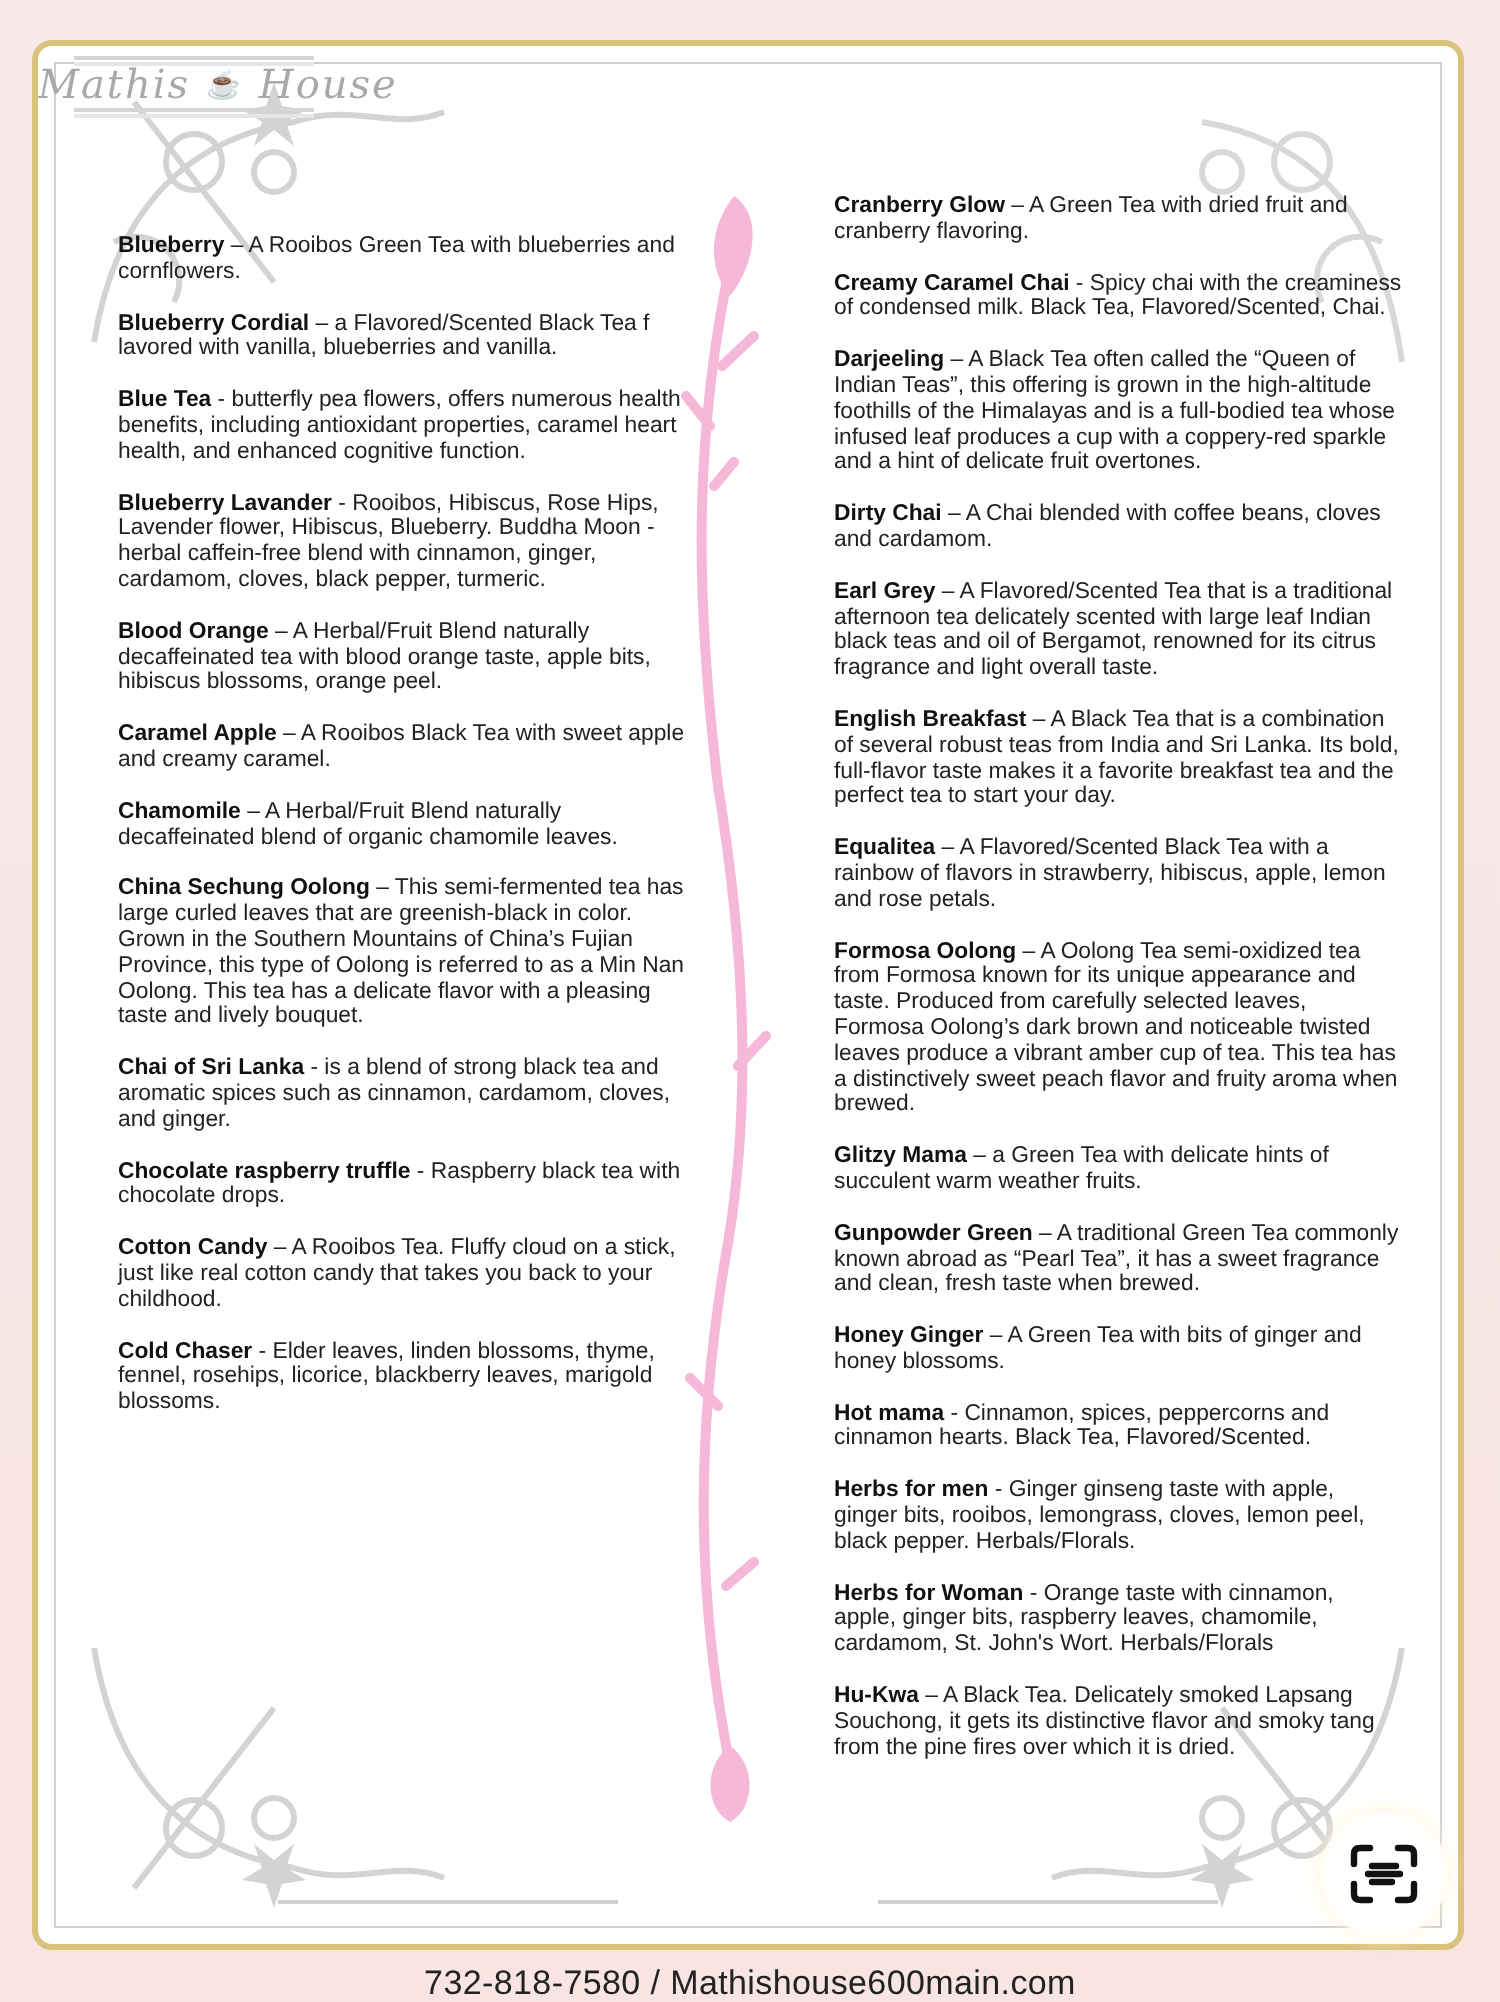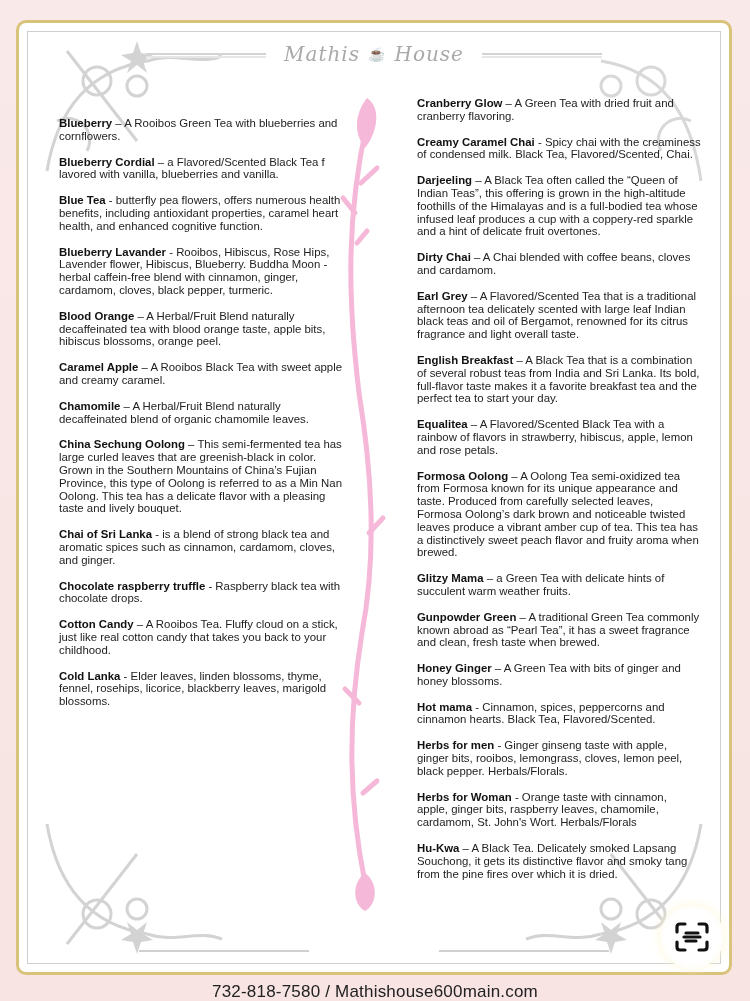--- a/index.html
+++ b/index.html
@@ -11,22 +11,22 @@
   .card {
     position: absolute; left: 16px; top: 20px; width: 716px; height: 955px;
     background: #ffffff; border: 3px solid #d9c27a; border-radius: 10px;
     box-sizing: border-box;
   }
   .inner-frame {
     position: absolute; left: 8px; top: 8px; right: 8px; bottom: 8px;
     border: 1px solid #cfcfcf; pointer-events: none;
   }
   .title-bar {
-    position: absolute; top: 16px; left: 0; right: 0; height: 30px;
-    display: flex; align-items: center; justify-content: center;
+    position: absolute; top: 4px; left: 0; right: 0; height: 30px;
+    display: flex; justify-content: center; flex-direction: column;
   }
   .title-line { height: 2px; width: 120px; background: #d4d4d4; margin: 0 18px; box-shadow: 0 3px 0 #e6e6e6; }
   .title-text {
     font-family: "DejaVu Serif", serif; font-style: italic; font-size: 20px;
     color: #a9a9a9; letter-spacing: 1px; display: flex; align-items: center; gap: 8px;
   }
   .teapot { font-style: normal; font-size: 14px; color: #b5b5b5; }
   .ornament { position: absolute; pointer-events: none; }
   .col {
     position: absolute; top: 0; font-size: 11.4px; line-height: 12.8px; color: #222;
@@ -124,21 +124,21 @@
       <div class="entry"><b>Blueberry Cordial</b><span> – </span><span>a Flavored/Scented Black Tea f lavored with vanilla, blueberries and vanilla.</span></div>
       <div class="entry"><b>Blue Tea</b><span> - </span><span>butterfly pea flowers, offers numerous health benefits, including antioxidant properties, caramel heart health, and enhanced cognitive function.</span></div>
       <div class="entry"><b>Blueberry Lavander</b><span> - </span><span>Rooibos, Hibiscus, Rose Hips, Lavender flower, Hibiscus, Blueberry. Buddha Moon - herbal caffein-free blend with cinnamon, ginger, cardamom, cloves, black pepper, turmeric.</span></div>
       <div class="entry"><b>Blood Orange</b><span> – </span><span>A Herbal/Fruit Blend naturally decaffeinated tea with blood orange taste, apple bits, hibiscus blossoms, orange peel.</span></div>
       <div class="entry"><b>Caramel Apple</b><span> – </span><span>A Rooibos Black Tea with sweet apple and creamy caramel.</span></div>
       <div class="entry"><b>Chamomile</b><span> – </span><span>A Herbal/Fruit Blend naturally decaffeinated blend of organic chamomile leaves.</span></div>
       <div class="entry"><b>China Sechung Oolong</b><span> – </span><span>This semi-fermented tea has large curled leaves that are greenish-black in color. Grown in the Southern Mountains of China’s Fujian Province, this type of Oolong is referred to as a Min Nan Oolong. This tea has a delicate flavor with a pleasing taste and lively bouquet.</span></div>
       <div class="entry"><b>Chai of Sri Lanka</b><span> -  </span><span>is a blend of strong black tea and aromatic spices such as cinnamon, cardamom, cloves, and ginger.</span></div>
       <div class="entry"><b>Chocolate raspberry truffle</b><span> - </span><span>Raspberry black tea with chocolate drops.</span></div>
       <div class="entry"><b>Cotton Candy</b><span> – </span><span>A Rooibos Tea. Fluffy cloud on a stick, just like real cotton candy that takes you back to your childhood.</span></div>
-      <div class="entry"><b>Cold Lanka</b><span> - </span><span>Elder leaves, linden blossoms, thyme, fennel, rosehips, licorice, blackberry leaves, marigold blossoms.</span></div>
+      <div class="entry"><b>Cold Chaser</b><span> - </span><span>Elder leaves, linden blossoms, thyme, fennel, rosehips, licorice, blackberry leaves, marigold blossoms.</span></div>
     </div>
   <div class="col col-right">
       <div class="entry"><b>Cranberry Glow</b><span> – </span><span>A Green Tea with dried fruit and cranberry flavoring.</span></div>
       <div class="entry"><b>Creamy Caramel Chai</b><span> - </span><span>Spicy chai with the creaminess of condensed milk. Black Tea, Flavored/Scented, Chai.</span></div>
       <div class="entry"><b> Darjeeling</b><span> – </span><span>A Black Tea often called the “Queen of Indian Teas”, this offering is grown in the high-altitude foothills of the Himalayas and is a full-bodied tea whose infused leaf produces a cup with a coppery-red sparkle and a hint of delicate fruit overtones.</span></div>
       <div class="entry"><b>Dirty Chai</b><span> – </span><span>A Chai blended with coffee beans, cloves and cardamom.</span></div>
       <div class="entry"><b>Earl Grey</b><span> – </span><span>A Flavored/Scented Tea that is a traditional afternoon tea delicately scented with large leaf Indian black teas and oil of Bergamot, renowned for its citrus fragrance and light overall taste.</span></div>
       <div class="entry"><b>English Breakfast</b><span> – </span><span>A Black Tea that is a combination of several robust teas from India and Sri Lanka. Its bold, full-flavor taste makes it a favorite breakfast tea and the perfect tea to start your day.</span></div>
       <div class="entry"><b>Equalitea</b><span> – </span><span>A Flavored/Scented Black Tea with a rainbow of flavors in strawberry, hibiscus, apple, lemon and rose petals.</span></div>
       <div class="entry"><b>Formosa Oolong</b><span> – </span><span>A Oolong Tea semi-oxidized tea from Formosa known for its unique appearance and taste. Produced from carefully selected leaves, Formosa Oolong’s dark brown and noticeable twisted leaves produce a vibrant amber cup of tea. This tea has a distinctively sweet peach flavor and fruity aroma when brewed.</span></div>

